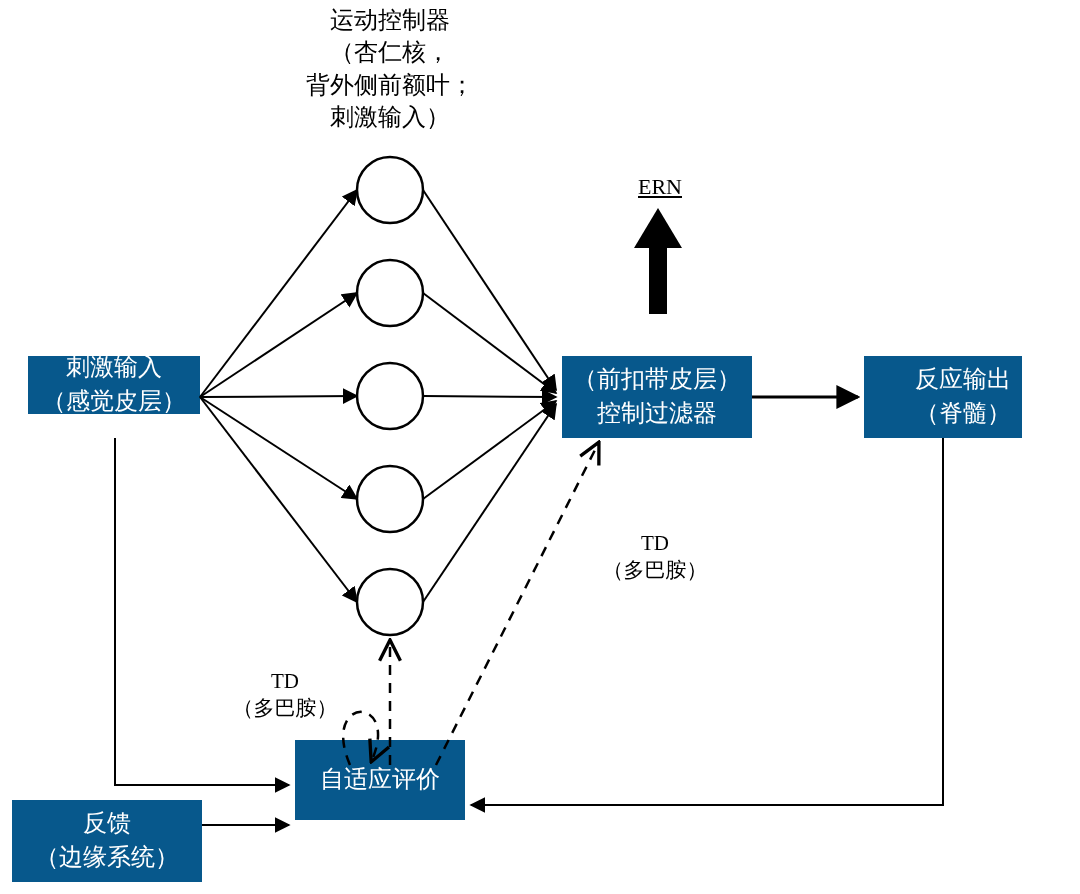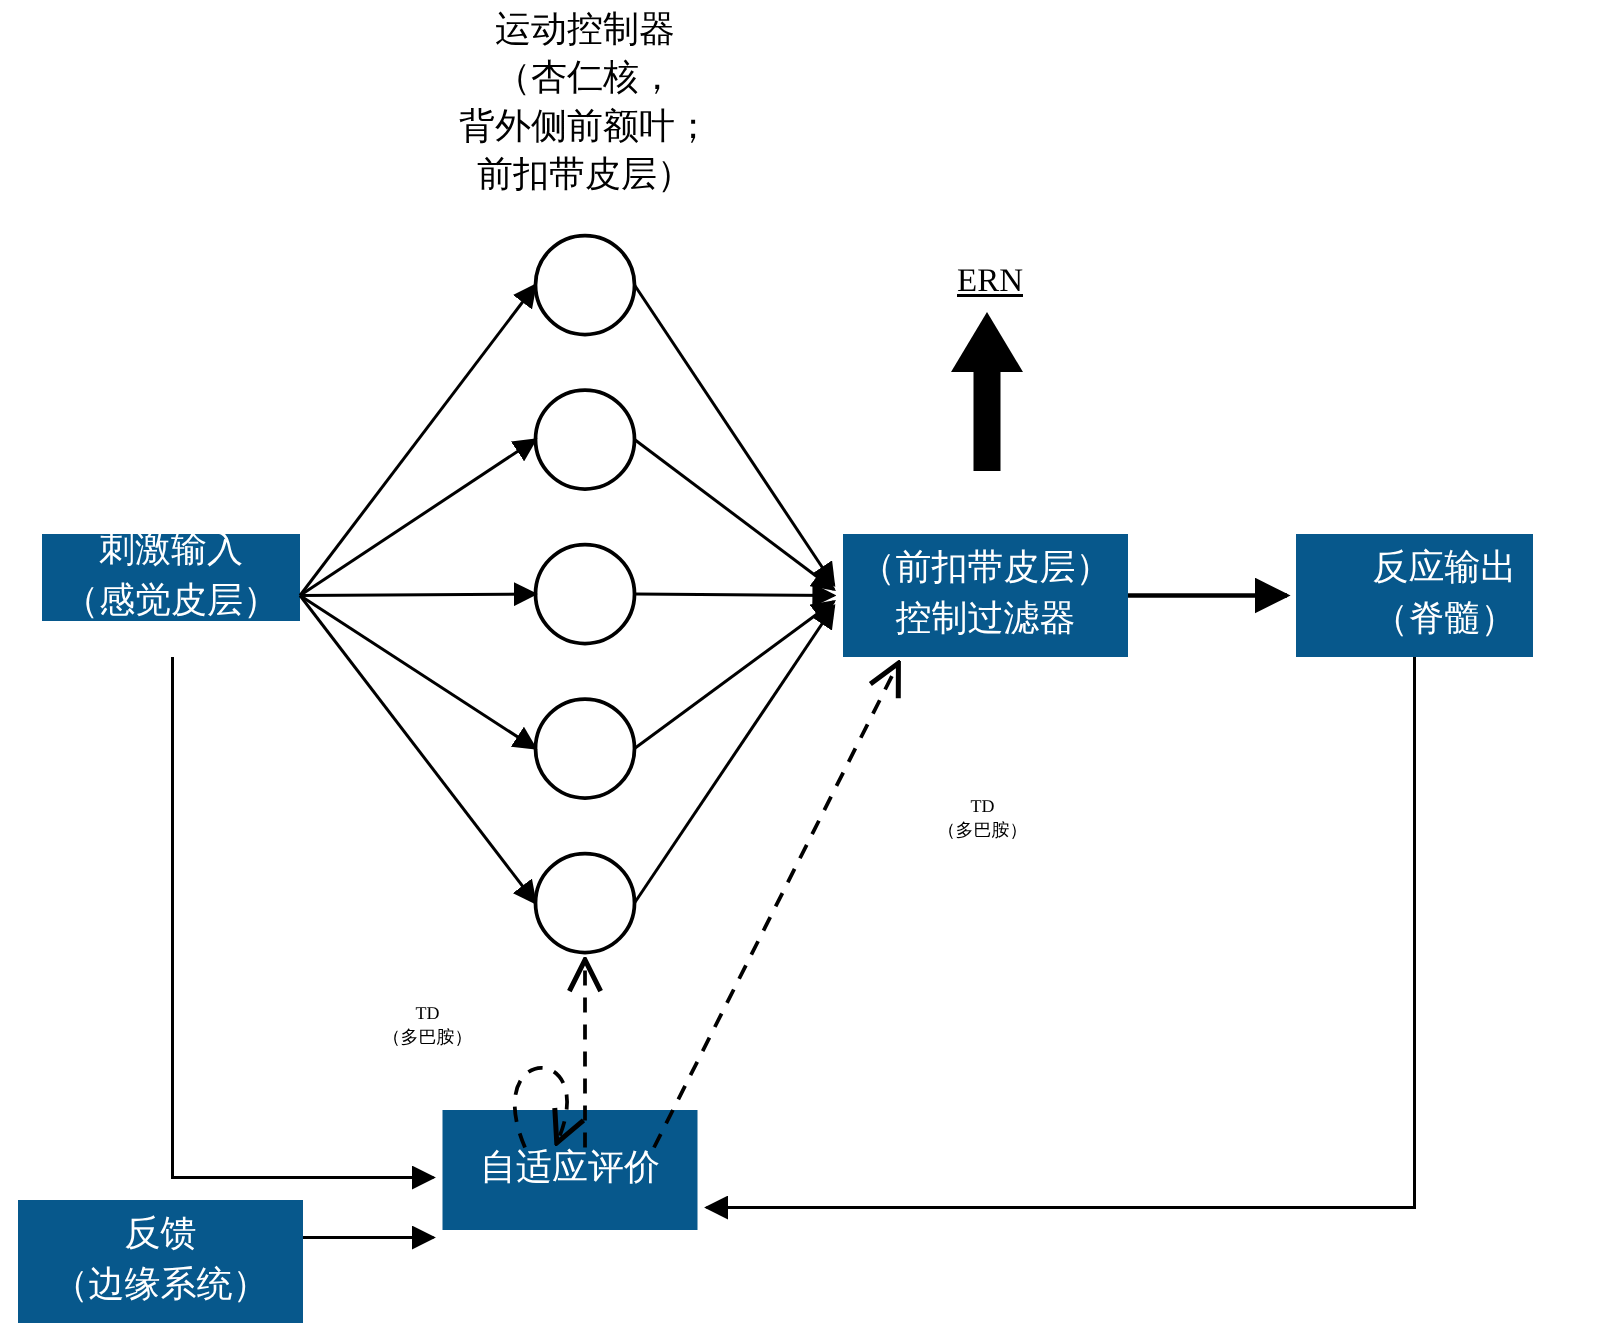--- a/index.html
+++ b/index.html
@@ -28,40 +28,40 @@
     position: absolute;
     color: #000;
     text-align: center;
     font-size: 24px;
     line-height: 1.35;
   }
   .small-label {
     position: absolute;
     color: #000;
     text-align: center;
-    font-size: 12px;
+    font-size: 21px;
     line-height: 1.3;
     font-family: "SimSun", "宋体", serif;
   }
   svg.diagram {
     position: absolute;
     left: 0; top: 0;
     width: 1080px;
     height: 894px;
     pointer-events: none;
   }
 </style>
 </head>
 <body>
 
 <div class="label" style="left:250px; top:4px; width:280px;">
   <div>运动控制器</div>
   <div>（杏仁核，</div>
   <div>背外侧前额叶；</div>
-  <div>前扣带皮层）</div>
+  <div>刺激输入）</div>
 </div>
 
 <div class="label" style="left:630px; top:172px; width:60px; font-family:'Times New Roman',serif; font-size:22px;text-decoration:underline;">ERN</div>
 
 <div class="box" style="left:28px; top:356px; width:172px; height:58px;">
   <div>刺激输入</div>
   <div>（感觉皮层）</div>
 </div>
 
 <div class="box" style="left:562px; top:356px; width:190px; height:82px;">

